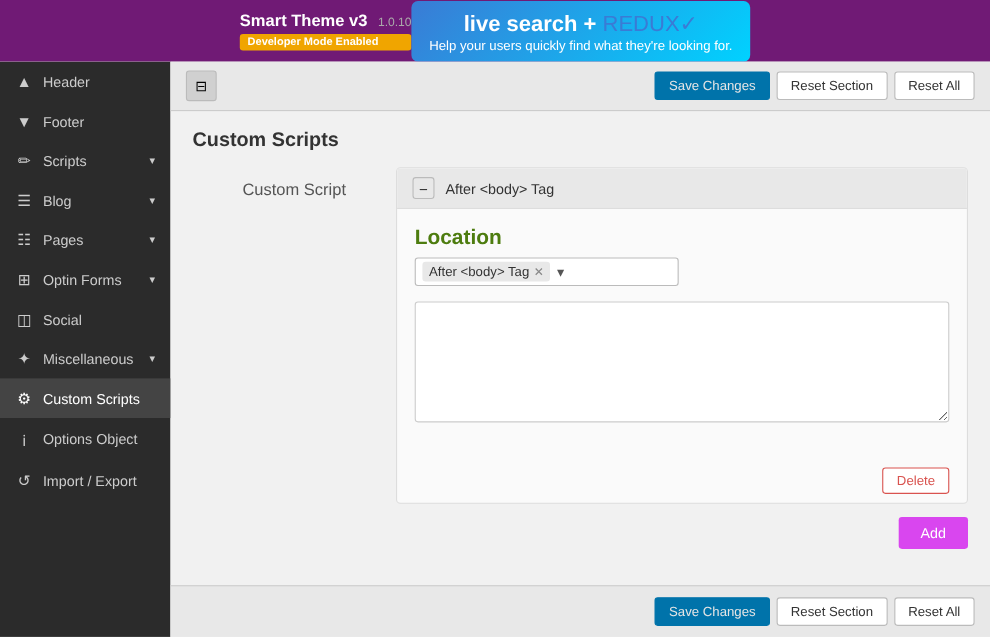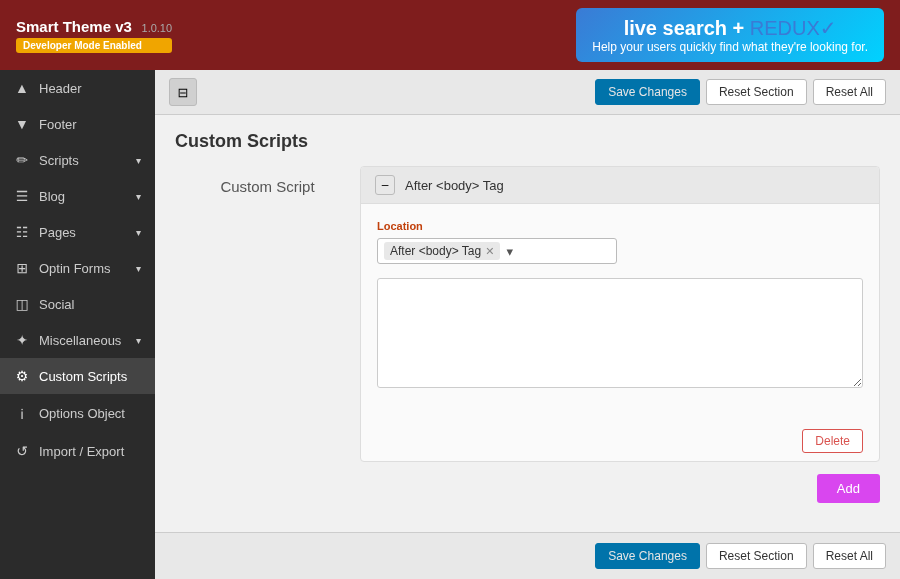--- a/index.html
+++ b/index.html
@@ -1,19 +1,19 @@
 <!DOCTYPE html>
 <html><head>
   <meta charset="utf-8">
   <style>
     * { box-sizing: border-box; margin: 0; padding: 0; }
     body { font-family: -apple-system, BlinkMacSystemFont, "Segoe UI", Arial, sans-serif; font-size: 13px; background: #f1f1f1; display: flex; flex-direction: column; height: 579px; overflow: hidden; }
 
     
-    .top-bar { display: flex; align-items: center; justify-content: space-between; background: #7f1d1d; height: 70px; padding: 0 16px; flex-shrink: 0; }
+    .top-bar { display: flex; align-items: center; justify-content: center; background: #701a75; height: 56px; padding: 0 16px; flex-shrink: 0; }
     .top-bar-left { display: flex; flex-direction: column; }
     .app-title { color: #fff; font-size: 15px; font-weight: 600; }
     .app-version { color: #aaa; font-size: 11px; display: inline; margin-left: 6px; }
     .dev-mode-badge { background: #f0a500; color: #fff; font-size: 10px; font-weight: bold; padding: 2px 7px; border-radius: 3px; margin-top: 3px; display: inline-block; }
     .top-bar-right { background: linear-gradient(135deg, #3a7bd5, #00d2ff); border-radius: 6px; padding: 8px 16px; color: #fff; font-size: 13px; text-align: center; min-width: 300px; }
     .top-bar-right .ad-title { font-size: 20px; font-weight: bold; }
     .top-bar-right .ad-sub { font-size: 12px; }
 
     
     .main-layout { display: flex; flex: 1; overflow: hidden; }
@@ -43,21 +43,21 @@
     .content-row { display: flex; gap: 0; }
     .row-label { width: 185px; flex-shrink: 0; padding: 12px 0; color: #555; font-size: 15px; text-align: center; }
 
     
     .panel { flex: 1; border: 1px solid #ddd; border-radius: 4px; background: #fafafa; overflow: hidden; }
     .panel-header { background: #e8e8e8; border-bottom: 1px solid #ddd; padding: 8px 14px; display: flex; align-items: center; gap: 10px; font-size: 13px; color: #333; }
     .panel-collapse-btn { background: none; border: 1px solid #bbb; border-radius: 3px; width: 20px; height: 20px; cursor: pointer; font-size: 12px; display: flex; align-items: center; justify-content: center; }
     .panel-body { padding: 16px; }
 
     
-    .field-label { font-size: 11px; font-weight: 600; color: #c2410c; margin-bottom: 6px; }
+    .field-label { font-size: 19px; font-weight: 600; color: #4d7c0f; margin-bottom: 6px; }
     .field-group { margin-bottom: 14px; }
 
     
     .select-tag-wrap { display: flex; align-items: center; border: 1px solid #bbb; border-radius: 3px; background: #fff; padding: 3px 6px; max-width: 240px; }
     .select-tag { background: #e8e8e8; border-radius: 3px; padding: 2px 6px; font-size: 12px; color: #333; display: flex; align-items: center; gap: 4px; }
     .select-tag-close { cursor: pointer; color: #888; font-size: 11px; }
     .select-tag-arrow { margin-left: 6px; cursor: pointer; color: #555; }
 
     
     .script-textarea { width: 100%; height: 110px; border: 1px solid #ccc; border-radius: 3px; padding: 8px; font-size: 12px; font-family: monospace; resize: vertical; background: #fff; }

